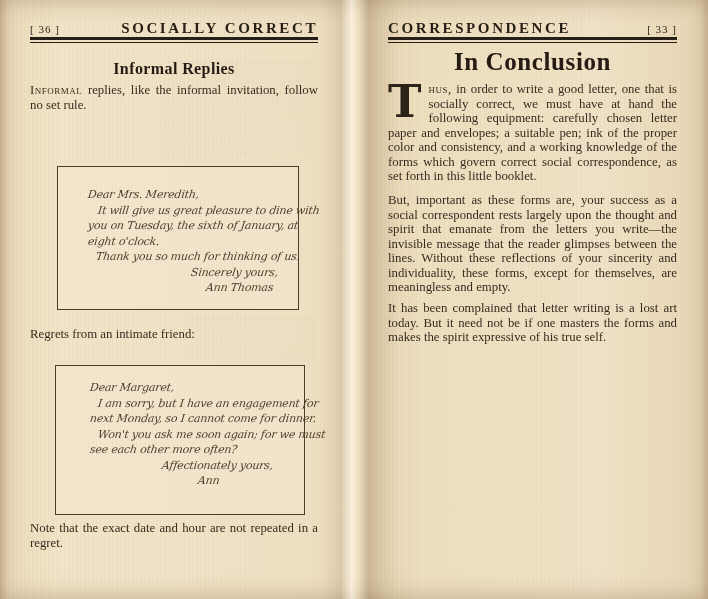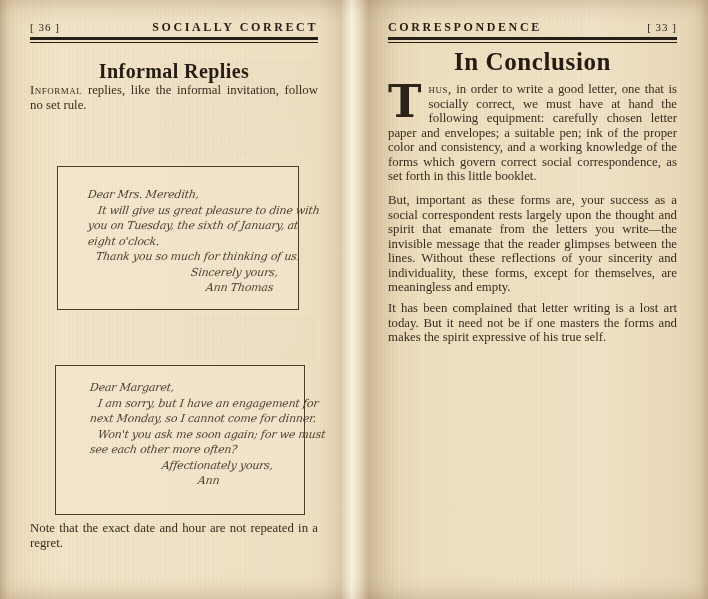--- a/index.html
+++ b/index.html
@@ -23,27 +23,27 @@
       rgba(105,78,48,.20) 60%, rgba(105,78,48,.07) 80%, rgba(105,78,48,0) 100%);
   }
   .page{position:absolute;top:0;height:599px;width:354px;color:#33291e;}
   .page-left{left:0;}
   .page-right{left:354px;}
 
   .runhead{position:absolute;top:20px;display:flex;justify-content:space-between;align-items:baseline;}
   .page-left .runhead{left:30px;width:288px;}
   .page-right .runhead{left:34px;width:289px;}
   .folio{font-size:11px;letter-spacing:1px;color:#2a211700;color:#2f261b;}
-  .runtitle{font-weight:bold;font-size:12px;letter-spacing:2.6px;color:#261e15;}
+  .runtitle{font-weight:bold;font-size:15px;letter-spacing:2.6px;color:#261e15;}
   .dbl-rule{position:absolute;top:37px;height:2px;border-top:3px solid #261f17;border-bottom:1px solid #261f17;}
   .page-left .dbl-rule{left:30px;width:288px;}
   .page-right .dbl-rule{left:34px;width:289px;}
 
   .sec-title{position:absolute;text-align:center;font-weight:bold;color:#241c13;margin:0;}
-  .page-left .sec-title{left:30px;width:288px;top:60px;font-size:20px;letter-spacing:.4px;}
+  .page-left .sec-title{left:30px;width:288px;top:60px;font-size:16px;letter-spacing:.4px;}
   .page-right .sec-title{left:34px;width:289px;top:48px;font-size:25px;letter-spacing:.6px;}
 
   .para{position:absolute;left:30px;width:288px;margin:0;font-size:12.8px;line-height:14.5px;text-align:justify;color:#372c1f;}
   .page-right .para{left:34px;width:289px;}
   .smallcaps{font-variant:small-caps;letter-spacing:.5px;}
   .dropcap{float:left;font-size:45px;line-height:38px;font-weight:bold;color:#2b2318;margin:1px 7px 0 0;font-family:"DejaVu Serif",serif;}
 
   .letter-box{position:absolute;border:1px solid #4c3c2a;background:rgba(248,239,222,.25);}
   .box-1{left:57px;top:166px;width:242px;height:144px;padding:20px 0 0 29px;box-sizing:border-box;}
   .box-2{left:55px;top:365px;width:250px;height:150px;padding:14px 0 0 33px;box-sizing:border-box;}
@@ -79,20 +79,21 @@
     <div class="letter-box box-1">
       <div class="hw">Dear Mrs. Meredith,</div>
       <div class="hw ml10">It will give us great pleasure to dine with</div>
       <div class="hw">you on Tuesday, the sixth of January, at</div>
       <div class="hw">eight o'clock.</div>
       <div class="hw ml8">Thank you so much for thinking of us.</div>
       <div class="hw sig1a">Sincerely yours,</div>
       <div class="hw sig2a">Ann Thomas</div>
     </div>
 
+    <p class="para" style="top:327px;">Regrets from an intimate friend:</p>
 
     <div class="letter-box box-2">
       <div class="hw">Dear Margaret,</div>
       <div class="hw ml8">I am sorry, but I have an engagement for</div>
       <div class="hw">next Monday, so I cannot come for dinner.</div>
       <div class="hw ml8">Won't you ask me soon again; for we must</div>
       <div class="hw">see each other more often?</div>
       <div class="hw sig1b">Affectionately yours,</div>
       <div class="hw sig2b">Ann</div>
     </div>

